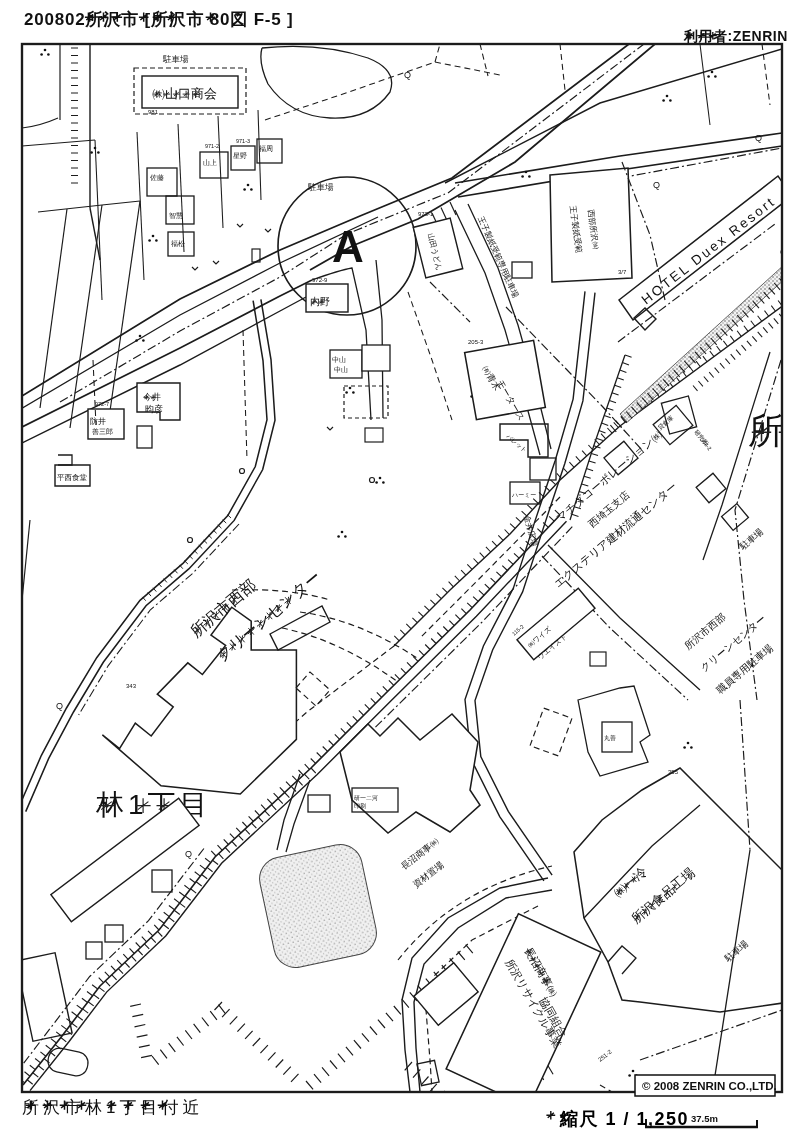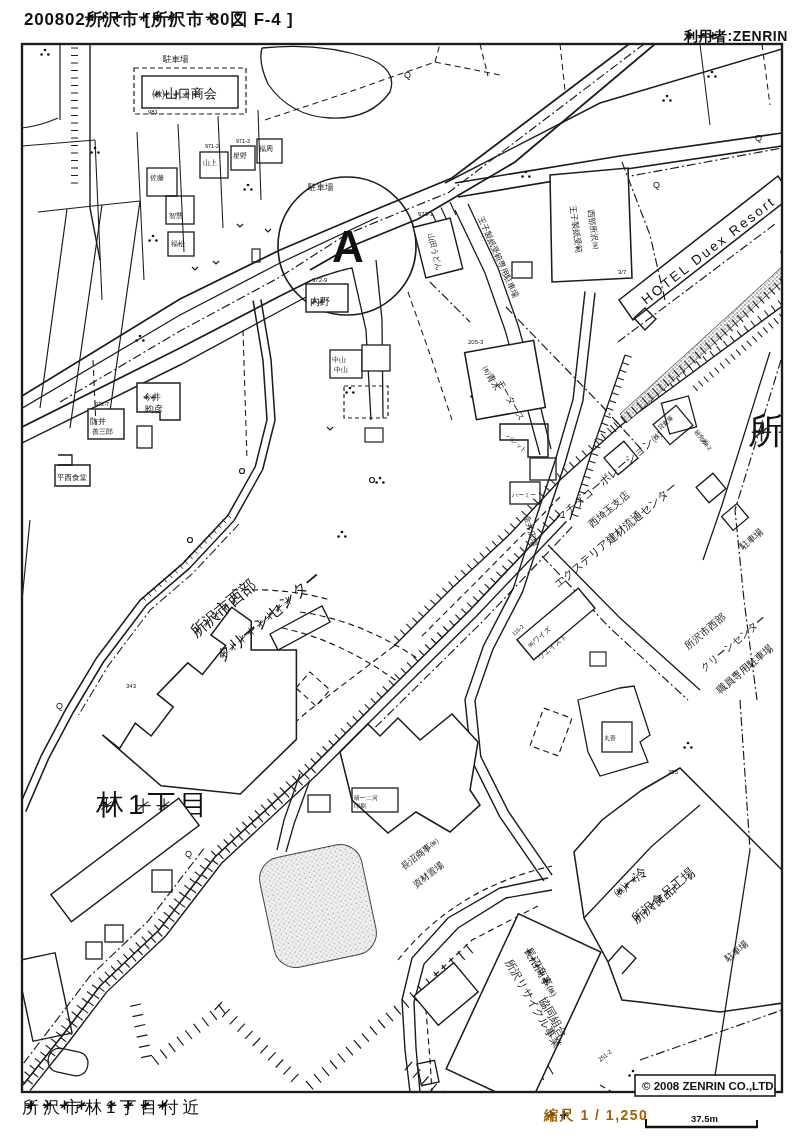--- a/index.html
+++ b/index.html
@@ -1,22 +1,22 @@
 <!DOCTYPE html>
 <html><head><meta charset="utf-8">
 <style>
 html,body{margin:0;padding:0;background:#ffffff;width:800px;height:1143px;overflow:hidden}
 body{font-family:"Liberation Sans",sans-serif}
 .hdr{position:absolute;left:24px;top:8px;font-size:17px;font-weight:bold;letter-spacing:0.8px;color:#111}
 .usr{position:absolute;left:684px;top:28px;font-size:14px;font-weight:bold;letter-spacing:0.5px;color:#111}
 .b1{position:absolute;left:22px;top:1096px;font-size:17px;font-weight:normal;letter-spacing:4px;color:#111}
-.b2{position:absolute;left:544px;top:1107px;font-size:14px;font-weight:bold;letter-spacing:1.5px;color:#a16207}
+.b2{position:absolute;left:560px;top:1107px;font-size:18px;font-weight:bold;letter-spacing:1.5px;color:#000000}
 </style></head>
 <body>
-<div class="hdr">200802所沢市 [所沢市 80図 F-4 ]</div>
+<div class="hdr">200802所沢市 [所沢市 80図 F-5 ]</div>
 <div class="usr">利用者:ZENRIN</div>
 <svg width="800" height="1143" viewBox="0 0 800 1143" style="position:absolute;left:0;top:0">
 <defs>
 <pattern id="st" width="4" height="4" patternUnits="userSpaceOnUse">
 <rect width="4" height="4" fill="#f2f2f2"></rect>
 <circle cx="1" cy="1" r="0.8" fill="#666"></circle>
 <circle cx="3" cy="3" r="0.7" fill="#909090"></circle>
 </pattern>
 <pattern id="st2" width="5" height="5" patternUnits="userSpaceOnUse">
 <rect width="5" height="5" fill="#f0f0f0"></rect>

